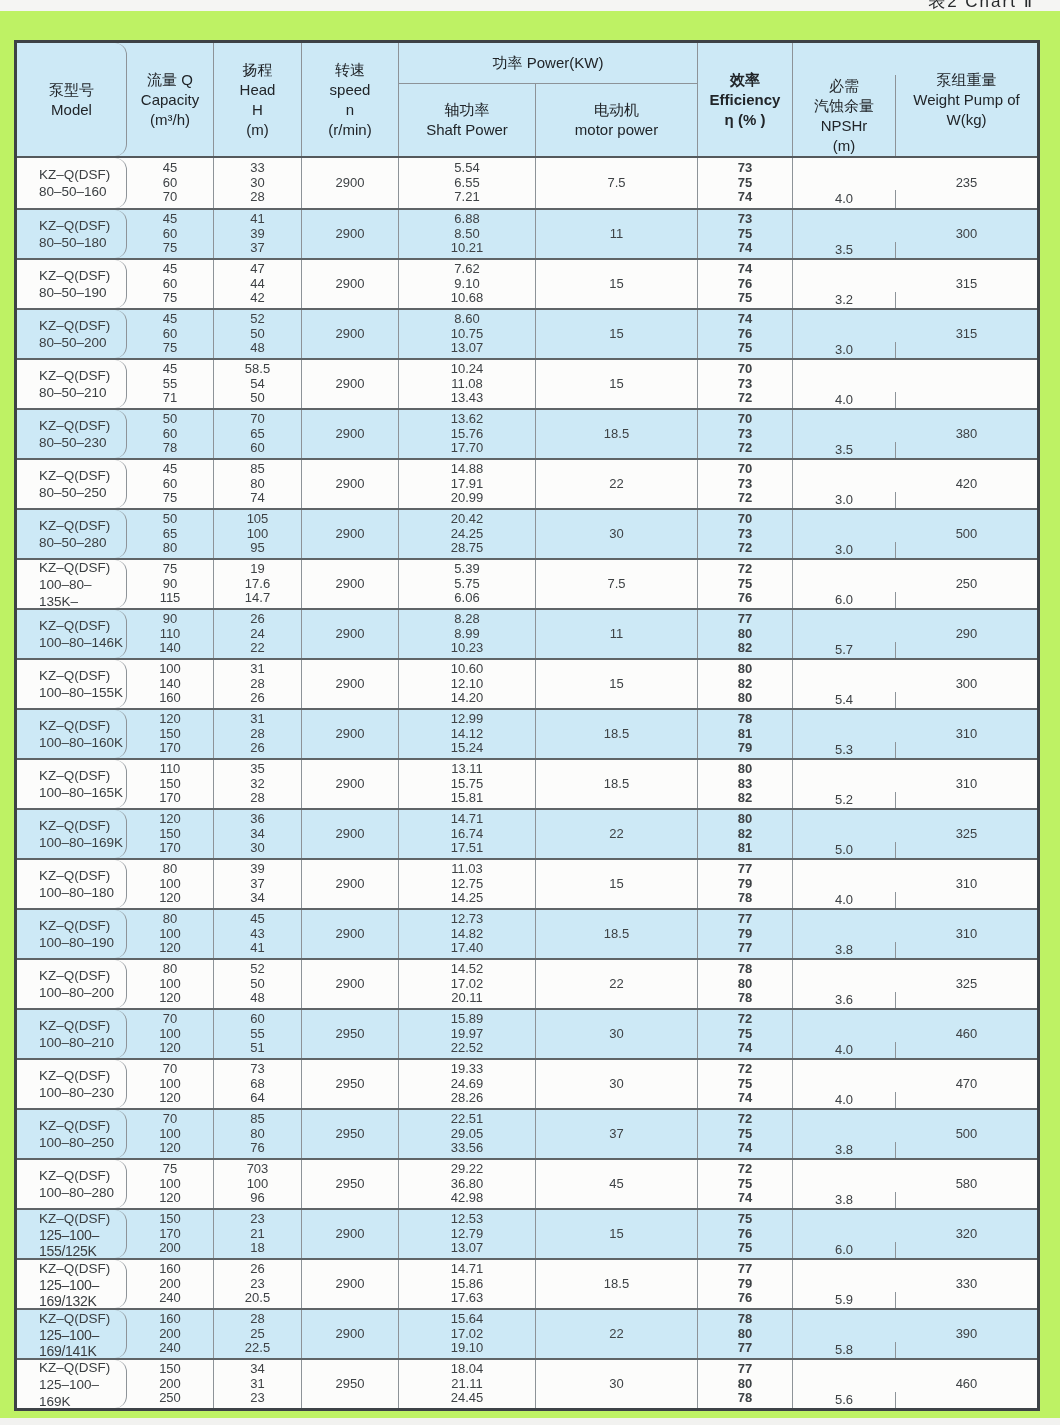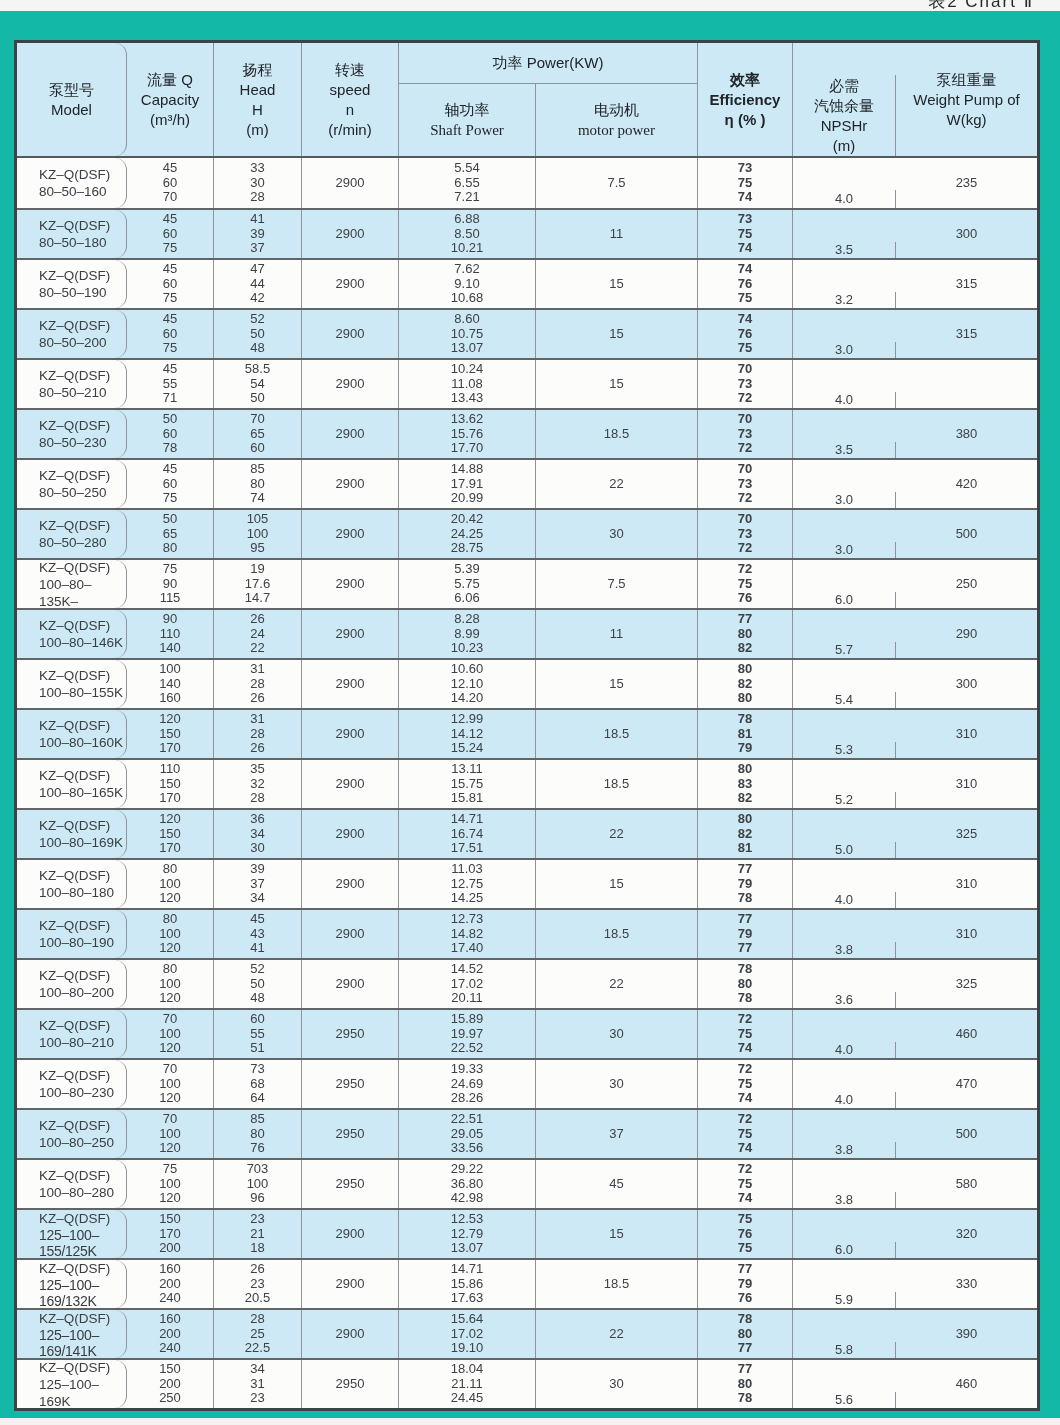--- a/index.html
+++ b/index.html
@@ -1,18 +1,18 @@
 <!DOCTYPE html>
 <html style="--stripe: #cde9f6;"><head>
 <meta charset="utf-8">
 <style>
   html,body { margin:0; padding:0; }
   .page {
     position:relative; width:1060px; height:1425px; overflow:hidden;
-    background:#14b8a6;
+    background:#bef264;
     font-family:"Liberation Sans","DejaVu Sans",sans-serif;
   }
   .top-strip { position:absolute; top:0; left:0; right:0; height:11px; background:#f5f5f3; }
   .bottom-strip { position:absolute; bottom:0; left:0; right:0; height:7px; background:#f2f2f0; }
   .caption {
     position:absolute; top:-10px; right:26px; font-size:17px; color:#26292b;
     letter-spacing:2px; white-space:nowrap;
   }
   .pump-table {
     position:absolute; left:14px; top:40px; width:1026px;
@@ -39,21 +39,21 @@
     display:flex; flex-direction:column; justify-content:center; align-items:center;
     text-align:center; font-size:15px; line-height:20px; color:#212529;
   }
   .hgroup { box-sizing:border-box; display:flex; flex-direction:column; }
   .hgroup-top {
     height:41px; border-bottom:1px solid #8d9398; border-right:1px solid #8d9398;
     display:flex; align-items:center; justify-content:center;
     font-size:15px; color:#212529; box-sizing:border-box;
   }
   .hgroup-bottom { flex:1; display:flex; }
-  .hgroup-bottom .hcell { height:auto;font-family:Liberation Serif, serif; }
+  .hgroup-bottom .hcell { height:auto; }
 
   .tbody { }
   .row {
     display:flex; height:50px; box-sizing:border-box;
     border-top:2px solid #5f6467; background:#fcfcfb;
   }
   .tbody .row:first-child { border-top:none; }
   .row.alt { background:var(--stripe,#cde9f6); }
   .cell {
     box-sizing:border-box; border-right:1px solid #8d9398;

